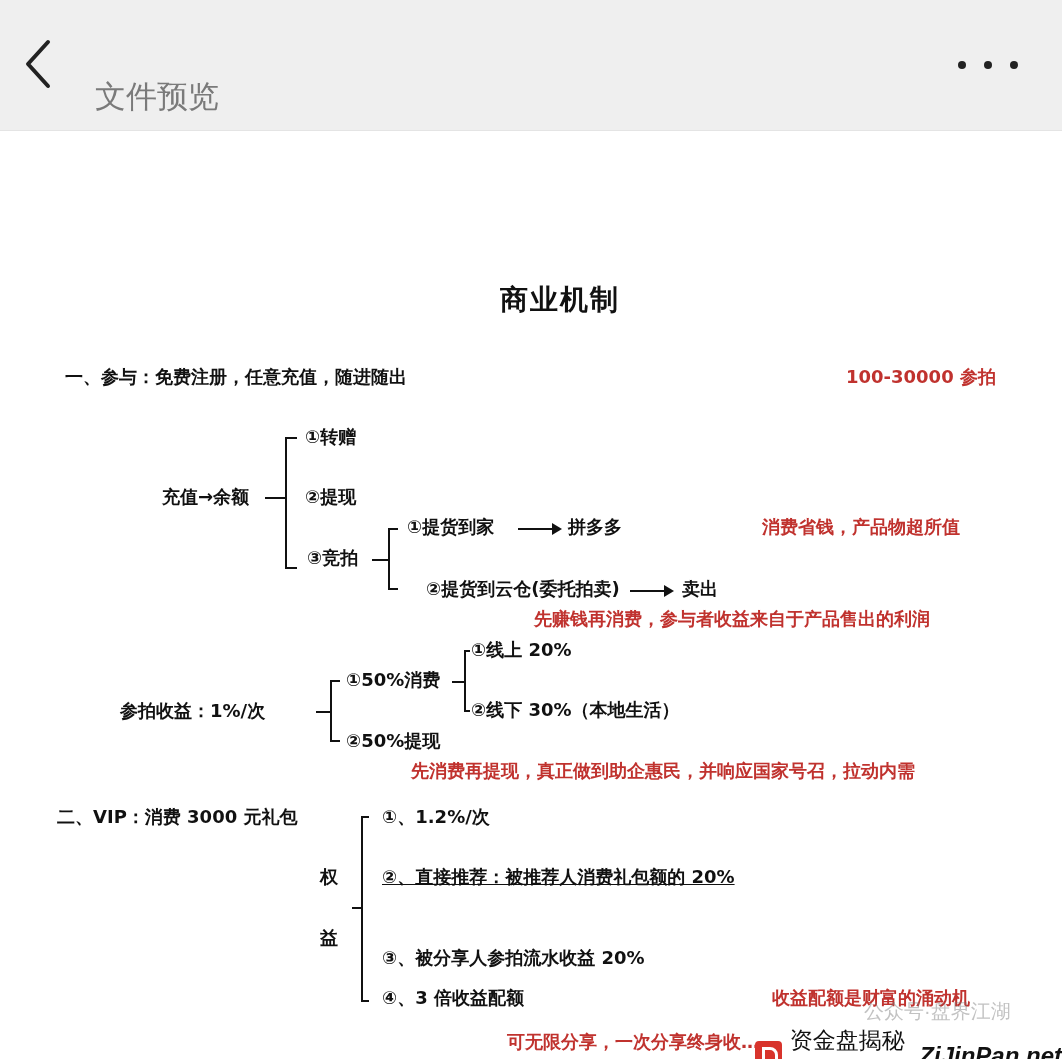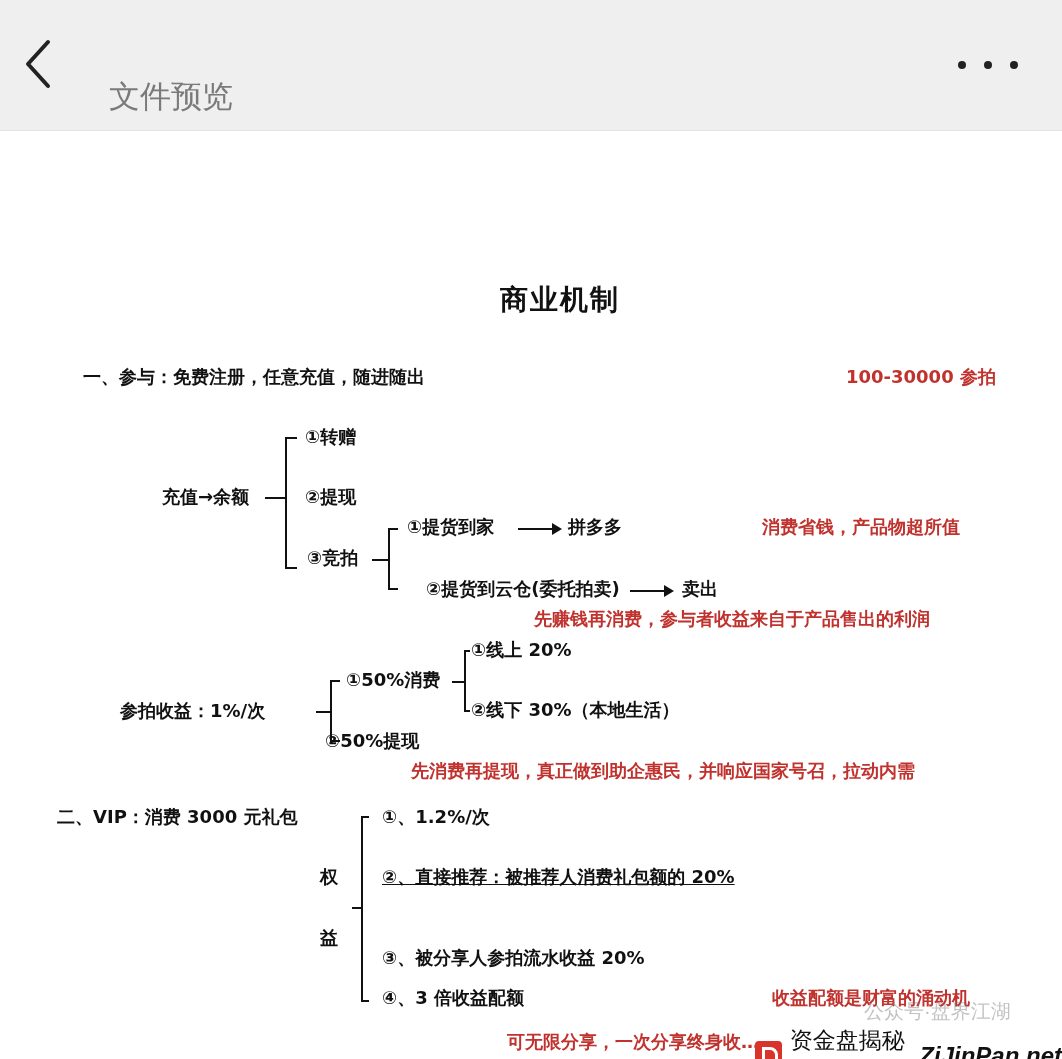--- a/index.html
+++ b/index.html
@@ -1,20 +1,20 @@
 <!DOCTYPE html>
 <html><head>
 <meta charset="utf-8">
 <style>
   html,body{margin:0;padding:0;}
   body{width:1062px;height:1059px;overflow:hidden;background:#ffffff;position:relative;font-family:"DejaVu Sans",sans-serif;}
   .topbar{position:absolute;left:0;top:0;width:1062px;height:130px;background:#efefef;border-bottom:1px solid #e4e4e4;}
   .back{position:absolute;left:22px;top:38px;width:40px;height:52px;cursor:pointer;}
   .title{position:absolute;left:95px;top:18px;font-size:44px;color:#1a1a1a;font-family:"Liberation Sans",sans-serif;letter-spacing:1px;}
-  .subtitle{position:absolute;left:95px;top:76px;font-size:31px;color:#7a7a7a;font-family:"Liberation Sans",sans-serif;margin-left:14px;}
+  .subtitle{position:absolute;left:95px;top:76px;font-size:31px;color:#7a7a7a;font-family:"Liberation Sans",sans-serif;}
   .more{position:absolute;left:958px;top:50px;width:60px;height:30px;cursor:pointer;display:flex;align-items:center;justify-content:space-between;}
   .more span{width:8px;height:8px;border-radius:50%;background:#222;display:block;}
   .t{position:absolute;white-space:nowrap;font-weight:bold;color:#111;font-size:18px;font-family:"DejaVu Sans",sans-serif;line-height:1;}
   .red{color:#c0322e;}
   .doc-title{position:absolute;left:500px;top:286px;font-size:28px;font-weight:bold;color:#111;font-family:"DejaVu Serif",serif;letter-spacing:2px;line-height:1;}
   .ln{position:absolute;background:#111;}
   .arrow{position:absolute;height:2px;background:#111;}
   .arrow:after{content:"";position:absolute;right:-2px;top:-5px;width:0;height:0;border-left:10px solid #111;border-top:6px solid transparent;border-bottom:6px solid transparent;}
   .wm{position:absolute;left:755px;top:1025px;display:flex;align-items:center;}
   .wm-logo{width:30px;height:30px;background:#d8342c;border-radius:4px;position:relative;}
@@ -36,21 +36,21 @@
   <div class="more">
     <span></span>
       <span></span>
       <span></span>
   </div>
 </div>
 
 <div>
   <div class="doc-title">商业机制</div>
 
-  <div class="t" style="left:83px;top:368px;">一、参与：免费注册，任意充值，随进随出</div>
+  <div class="t" style="left:65px;top:368px;">一、参与：免费注册，任意充值，随进随出</div>
   <div class="t red" style="left:846px;top:368px;">100-30000 参拍</div>
 
   <div class="t" style="left:162px;top:488px;">充值→余额</div>
   <div class="ln" style="left:265px;top:497px;width:20px;height:2px;"></div>
   <div class="ln" style="left:285px;top:437px;width:2px;height:132px;"></div>
   <div class="ln" style="left:285px;top:437px;width:12px;height:2px;"></div>
   <div class="ln" style="left:285px;top:567px;width:12px;height:2px;"></div>
   <div class="t" style="left:305px;top:428px;">①转赠</div>
   <div class="t" style="left:305px;top:488px;">②提现</div>
   <div class="t" style="left:307px;top:549px;">③竞拍</div>
@@ -68,21 +68,21 @@
   <div class="arrow" style="left:630px;top:590px;width:42px;"></div>
   <div class="t" style="left:682px;top:580px;">卖出</div>
   <div class="t red" style="left:534px;top:610px;">先赚钱再消费，参与者收益来自于产品售出的利润</div>
 
   <div class="t" style="left:120px;top:702px;">参拍收益：1%/次</div>
   <div class="ln" style="left:316px;top:711px;width:14px;height:2px;"></div>
   <div class="ln" style="left:330px;top:680px;width:2px;height:62px;"></div>
   <div class="ln" style="left:330px;top:680px;width:10px;height:2px;"></div>
   <div class="ln" style="left:330px;top:740px;width:10px;height:2px;"></div>
   <div class="t" style="left:346px;top:671px;">①50%消费</div>
-  <div class="t" style="left:325px;top:732px;">②50%提现</div>
+  <div class="t" style="left:346px;top:732px;">②50%提现</div>
 
   <div class="ln" style="left:452px;top:681px;width:12px;height:2px;"></div>
   <div class="ln" style="left:464px;top:650px;width:2px;height:62px;"></div>
   <div class="ln" style="left:464px;top:650px;width:6px;height:2px;"></div>
   <div class="ln" style="left:464px;top:710px;width:6px;height:2px;"></div>
   <div class="t" style="left:471px;top:641px;">①线上 20%</div>
   <div class="t" style="left:471px;top:701px;">②线下 30%（本地生活）</div>
   <div class="t red" style="left:411px;top:762px;">先消费再提现，真正做到助企惠民，并响应国家号召，拉动内需</div>
 
   <div class="t" style="left:57px;top:808px;">二、VIP：消费 3000 元礼包</div>

